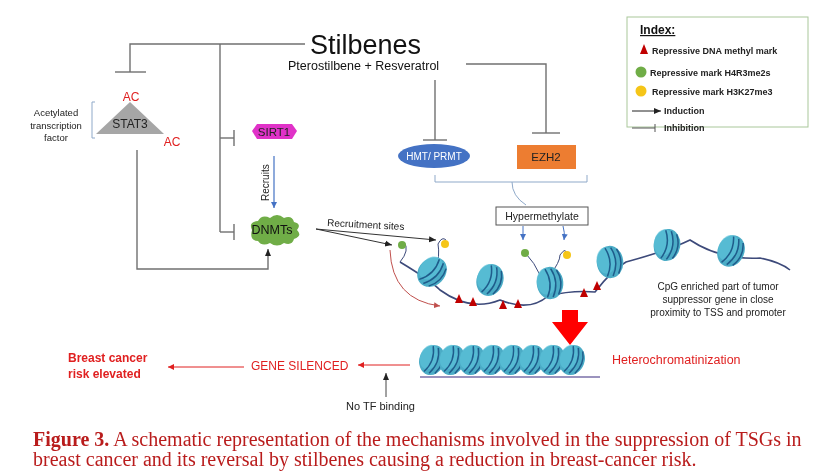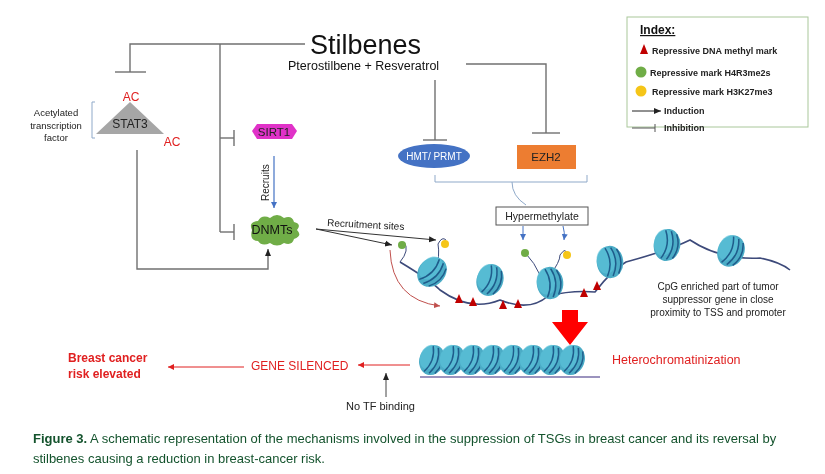--- a/index.html
+++ b/index.html
@@ -1,19 +1,19 @@
 <!DOCTYPE html>
 <html><head>
 <meta charset="utf-8">
 <style>
   html, body { margin:0; padding:0; background:#ffffff; }
   body { width:825px; height:474px; position:relative; overflow:hidden; font-family:"Liberation Sans", sans-serif; }
   #diagram { position:absolute; left:0; top:0; width:825px; height:474px; }
   .txt { font-family:"Liberation Sans", sans-serif; }
-  .caption { position:absolute; left:33px; top:429px; width:780px; font-family:Liberation Sans, sans-serif; font-size:13px; line-height:20px; color:#14532d; }
+  .caption { position:absolute; left:33px; top:429px; width:780px; font-family:Liberation Serif, serif; font-size:20px; line-height:20px; color:#b91c1c; }
   .caption b { font-weight:bold; }
 </style>
 </head>
 <body>
 
 <svg id="diagram" viewBox="0 0 825 474" xmlns="http://www.w3.org/2000/svg">
   <defs>
     <marker id="arrBlack" markerWidth="8" markerHeight="8" refX="7" refY="4" orient="auto" markerUnits="userSpaceOnUse">
       <path d="M0,1 L7,4 L0,7 z" fill="#222"></path>
     </marker>

